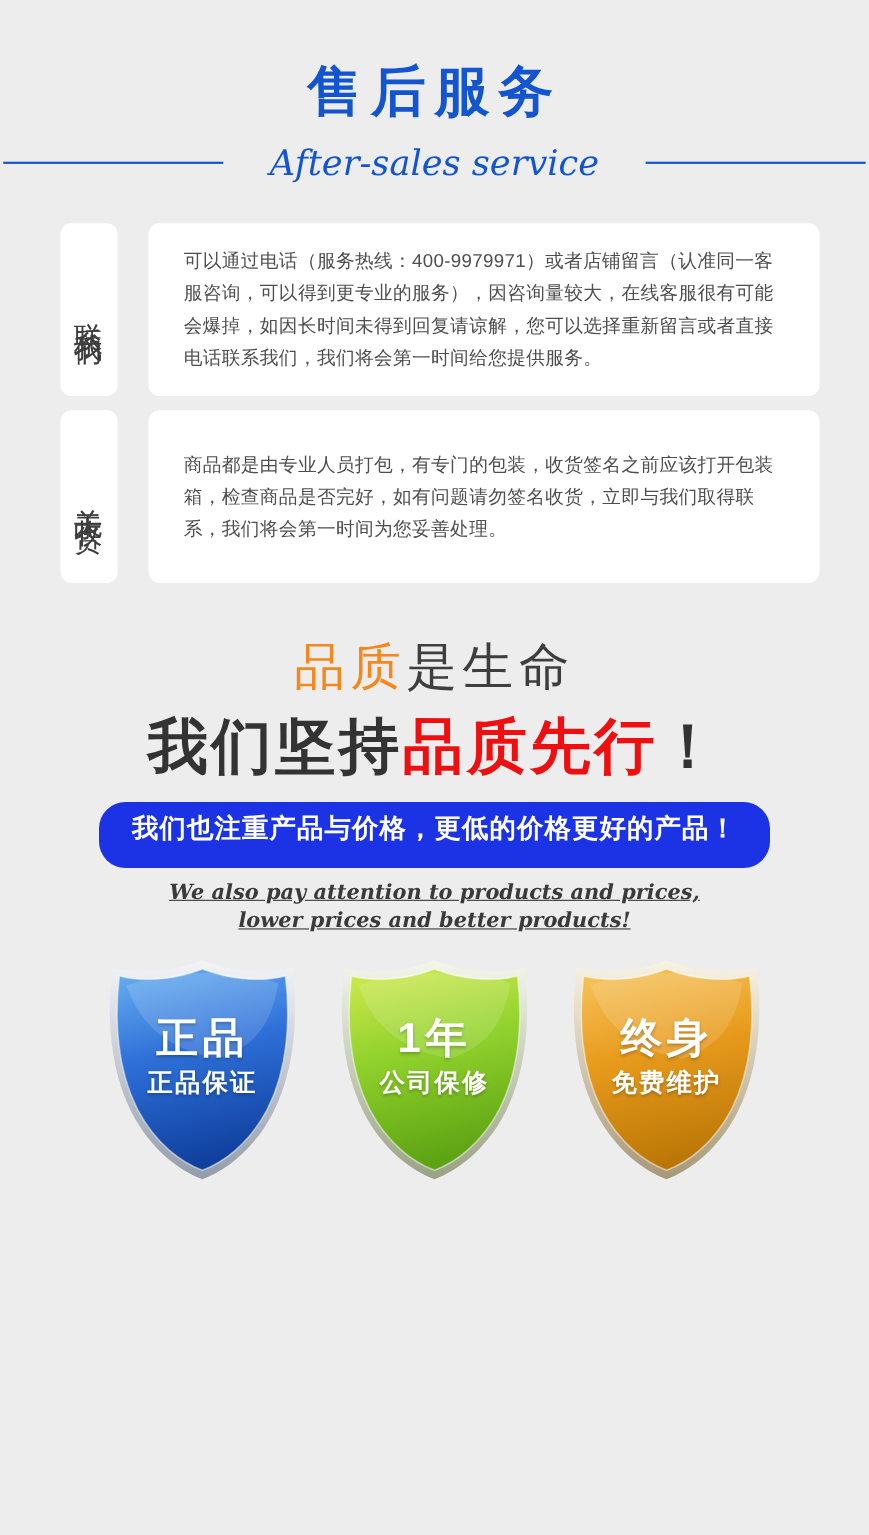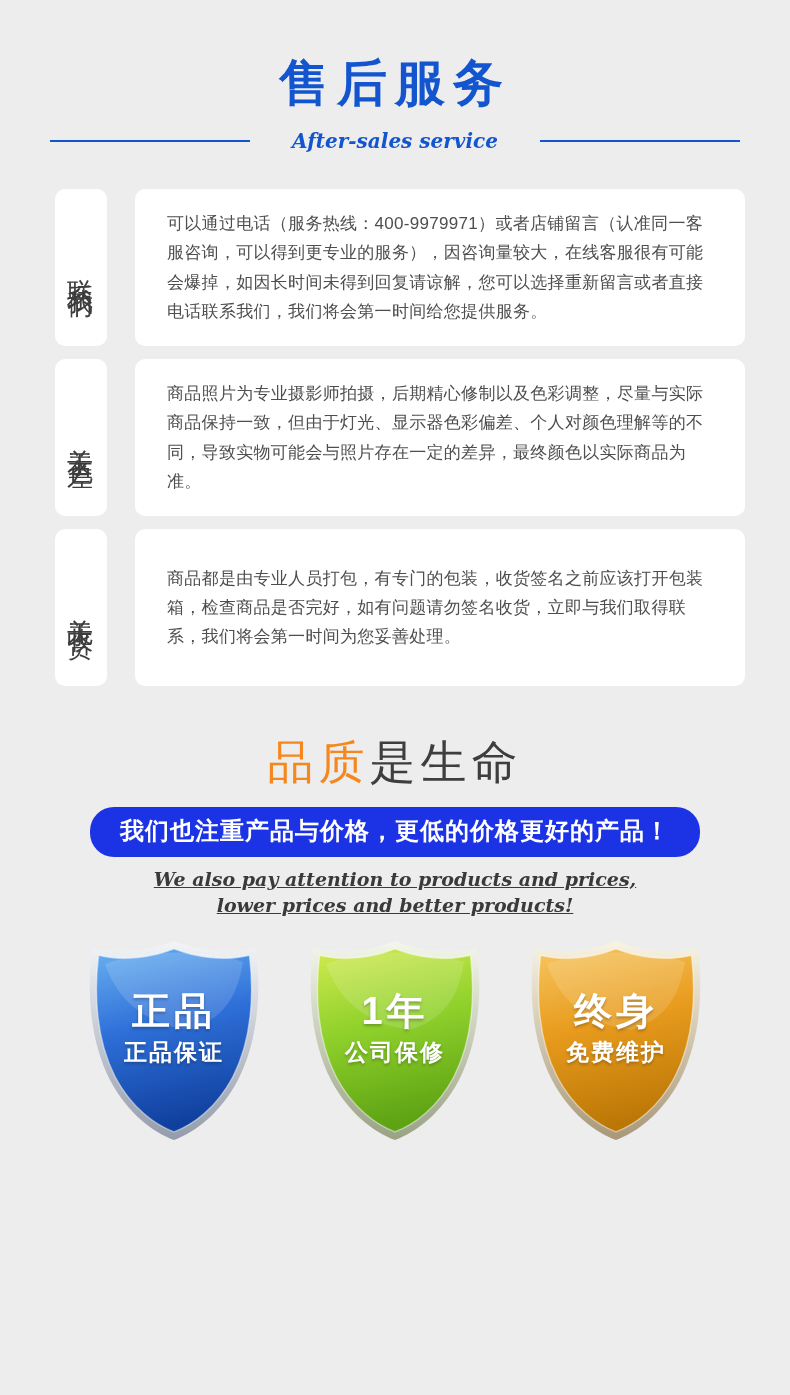--- a/index.html
+++ b/index.html
@@ -19,22 +19,22 @@
   }
   .header-sub-row {
     margin-top: 12px;
     display: flex; align-items: center; justify-content: center;
   }
   .header-line {
     width: 200px; height: 2px; background: #1355cf;
   }
   .header-subtitle {
     font-family: "DejaVu Serif", "Liberation Serif", serif;
-    font-style: italic; font-weight: bold;
-    font-size: 20px; color: #1355cf;
+    font-style: italic; font-weight: normal;
+    font-size: 32px; color: #1355cf;
     margin: 0 42px;
   }
 
   
   .sections { margin-top: 36px; }
   .section-row {
     display: flex; align-items: stretch;
     margin: 0 45px 13px 55px;
     min-height: 157px;
   }
@@ -63,34 +63,34 @@
   }
   .q-line1 .hl-orange { color: #f5871d; }
   .q-line2 {
     margin-top: 4px;
     font-size: 55px; font-weight: bold; color: #333333; letter-spacing: 3px;
   }
   .q-line2 .hl-red { color: #ee1010; }
   .q-banner {
     display: inline-block; margin-top: 13px;
     background: #1b33e4; color: #ffffff;
-    border-radius: 24px; padding: 8px 30px 10px;
+    border-radius: 24px; padding: 8px 30px 20px;
     font-size: 24px; font-weight: bold; letter-spacing: 1px;
   }
   .q-english {
     margin-top: 10px;
     font-family: "DejaVu Serif", "Liberation Serif", serif;
     font-style: italic; font-weight: bold;
     font-size: 19px; line-height: 1.35; color: #3a3a3a; text-decoration: underline;
   }
 
   
   .badges {
     margin-top: 16px;
-    display: flex; justify-content: center; gap: 31px;
+    display: flex; justify-content: center; gap: 21px;
   }
   .badge { position: relative; width: 190px; height: 210px; }
   .badge svg { position: absolute; inset: 0; }
   .badge-text {
     position: absolute; inset: 0;
     display: flex; flex-direction: column; align-items: center;
     padding-top: 52px;
     color: #ffffff; text-align: center;
     text-shadow: 0 2px 3px rgba(0,0,0,0.25);
   }
@@ -112,38 +112,33 @@
 <div class="sections">
 
   <div class="section-row">
     <div class="section-label">联系我们</div>
     <div class="section-body">
       <p class="section-text">可以通过电话（服务热线：400-9979971）或者店铺留言（认准同一客服咨询，可以得到更专业的服务），因咨询量较大，在线客服很有可能会爆掉，如因长时间未得到回复请谅解，您可以选择重新留言或者直接电话联系我们，我们将会第一时间给您提供服务。</p>
     </div>
   </div>
 
 
-  <div class="section-row">
-    <div class="section-label">关于色差</div>
-    <div class="section-body">
-      <p class="section-text">商品照片为专业摄影师拍摄，后期精心修制以及色彩调整，尽量与实际商品保持一致，但由于灯光、显示器色彩偏差、个人对颜色理解等的不同，导致实物可能会与照片存在一定的差异，最终颜色以实际商品为准。</p>
-    </div>
-  </div>
 
   <div class="section-row">
     <div class="section-label">关于收货</div>
     <div class="section-body">
       <p class="section-text">商品都是由专业人员打包，有专门的包装，收货签名之前应该打开包装箱，检查商品是否完好，如有问题请勿签名收货，立即与我们取得联系，我们将会第一时间为您妥善处理。</p>
     </div>
   </div>
 
 </div>
 
 <div class="quality">
   <div class="q-line1"><span class="hl-orange">品质</span><span>是生命</span></div>
+  <div class="q-line2"><span>我们坚持</span><span class="hl-red">品质先行</span><span>！</span></div>
   <div><div class="q-banner">我们也注重产品与价格，更低的价格更好的产品！</div></div>
   <div class="q-english">
     <div>We also pay attention to products and prices,</div>
     <div>lower prices and better products!</div>
   </div>
 </div>
 
 <div class="badges">
 
   <div class="badge">

